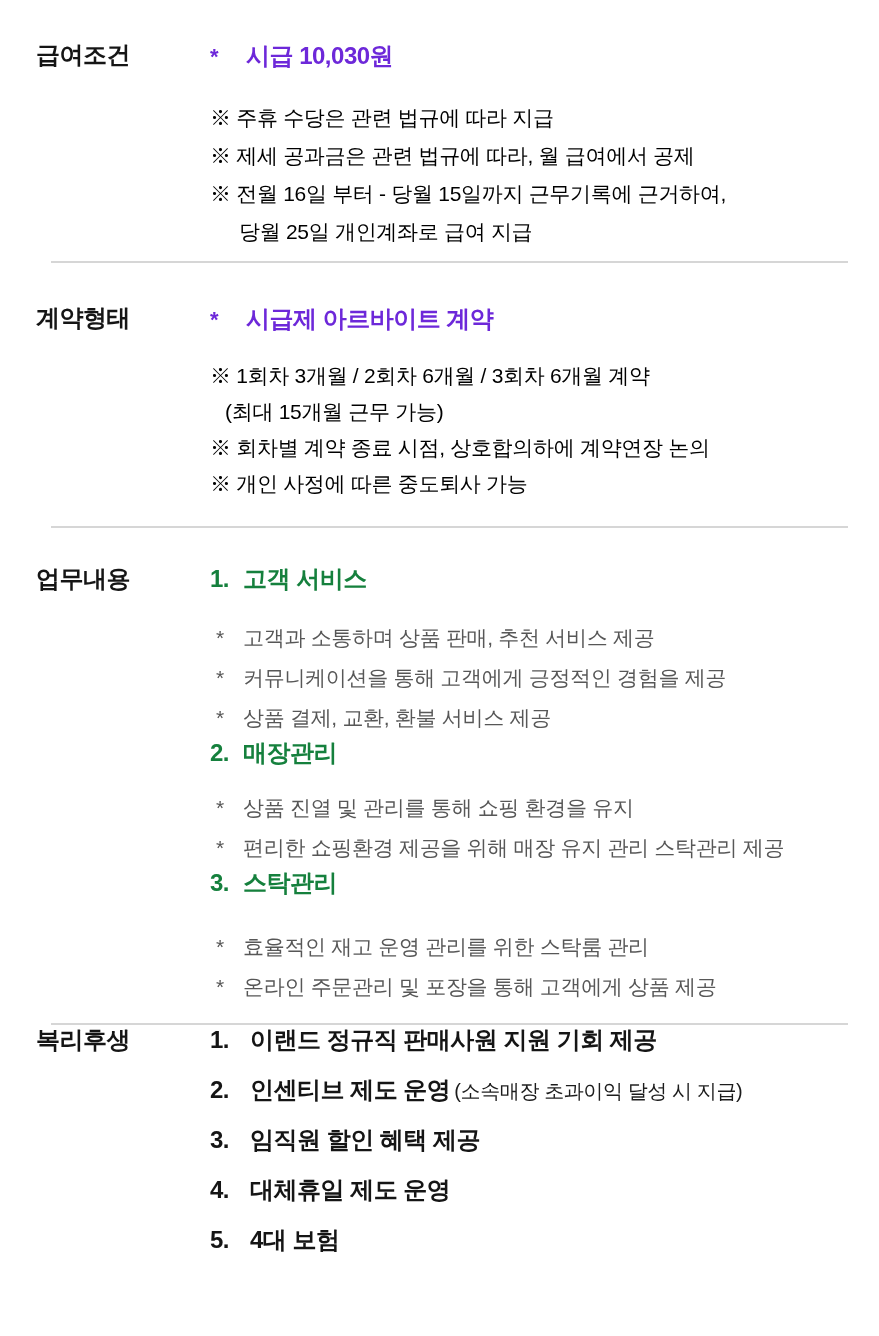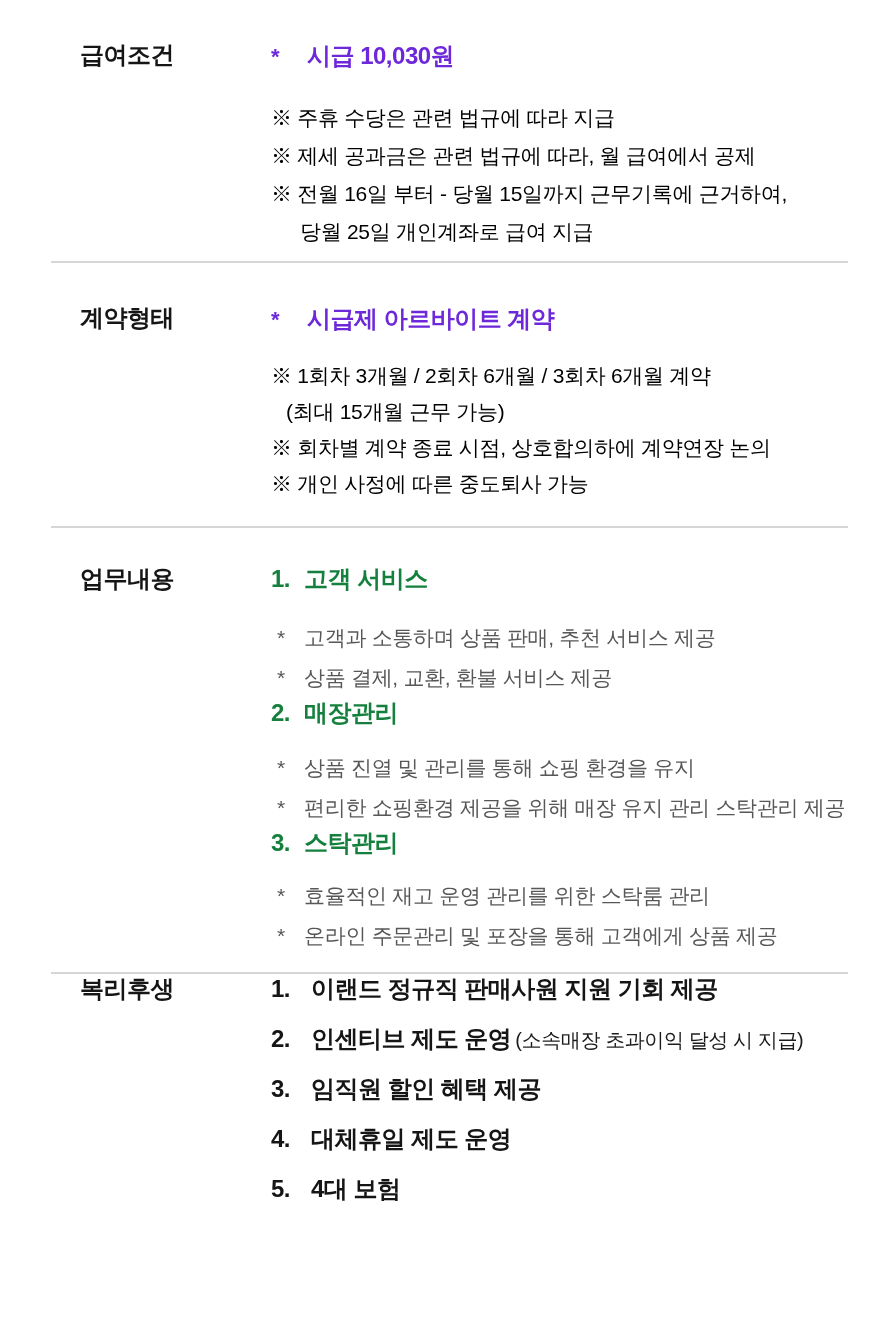--- a/index.html
+++ b/index.html
@@ -7,24 +7,23 @@
     width:879px; height:1336px;
     background:#ffffff;
     font-family:"Liberation Sans", sans-serif;
     color:#151515;
     overflow:hidden;
   }
   .page { position:relative; width:879px; height:1336px; }
 
   .section {
     display:flex;
-    padding-left:80px;
+    padding-left:36px;
     padding-right:30px;
     box-sizing:border-box;
-    gap:17px;
   }
   .label-col {
     flex:0 0 174px;
     width:174px;
     font-size:24px;
     font-weight:700;
     line-height:30px;
     letter-spacing:-0.5px;
     color:#151515;
   }
@@ -80,21 +79,21 @@
     color:#15803d;
     white-space:nowrap;
   }
   .group-title .num { display:inline-block; width:33px; }
   .group { margin-top:0; }
   .group + .group { margin-top:0; }
   .g1 .bullets { margin-top:24px; }
   .g2 { margin-top:30px; }
   .g2 .bullets { margin-top:20px; }
   .g3 { margin-top:22px; }
-  .g3 .bullets { margin-top:18px; }
+  .g3 .bullets { margin-top:29px; }
 
   .bullet {
     font-size:21px;
     line-height:40px;
     letter-spacing:-0.3px;
     color:#575757;
     padding-left:6px;
     white-space:nowrap;
   }
   .bullet .bmark { display:inline-block; width:27px; }
@@ -153,20 +152,21 @@
   <div class="divider d2"></div>
 
   <div class="section sec3 s3">
     <div class="label-col">업무내용</div>
     <div class="content-col">
 
       <div class="group g1">
         <div class="group-title"><span class="num">1.</span><span>고객 서비스</span></div>
         <div class="bullets">
           <div class="bullet"><span class="bmark">*</span><span>고객과 소통하며 상품 판매, 추천 서비스 제공</span></div>
+          <div class="bullet"><span class="bmark">*</span><span>커뮤니케이션을 통해 고객에게 긍정적인 경험을 제공</span></div>
           <div class="bullet"><span class="bmark">*</span><span>상품 결제, 교환, 환불 서비스 제공</span></div>
         </div>
       </div>
 
       <div class="group g2">
         <div class="group-title"><span class="num">2.</span><span>매장관리</span></div>
         <div class="bullets">
           <div class="bullet"><span class="bmark">*</span><span>상품 진열 및 관리를 통해 쇼핑 환경을 유지</span></div>
           <div class="bullet"><span class="bmark">*</span><span>편리한 쇼핑환경 제공을 위해 매장 유지 관리 스탁관리 제공</span></div>
         </div>

